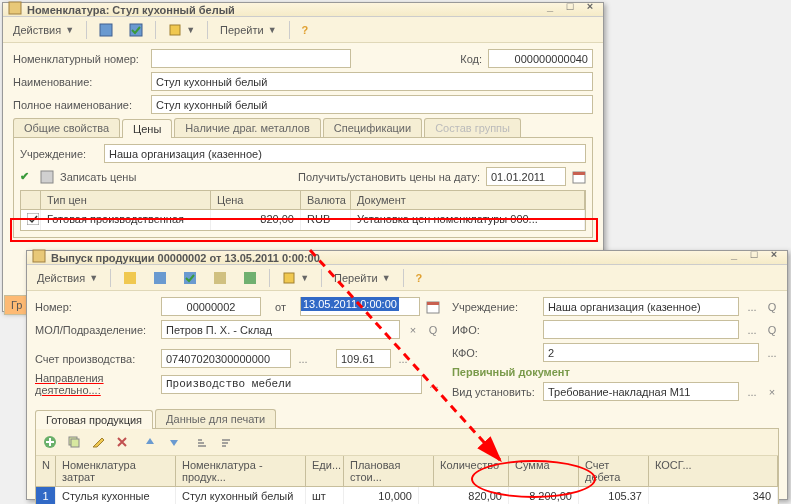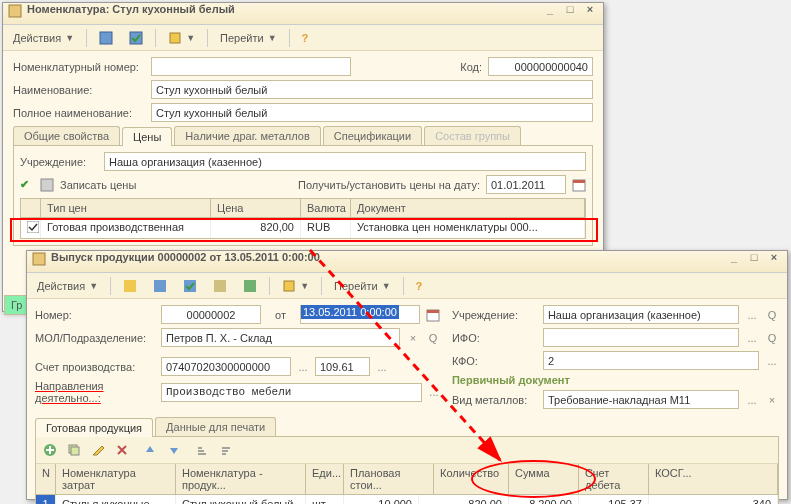--- a/index.html
+++ b/index.html
@@ -15,25 +15,25 @@
   }
   .window {
     position: absolute;
     background: #fdf8e8;
     border: 1px solid #999;
     box-shadow: 2px 2px 5px rgba(0,0,0,0.3);
   }
   .win1 { left: 2px; top: 2px; width: 602px; height: 310px; }
   .win2 { left: 26px; top: 250px; width: 762px; height: 250px; }
   .titlebar {
-    height: 22px;
+    height: 14px;
     background: linear-gradient(to bottom, #fdf5de, #f5ebc8);
     border-bottom: 1px solid #ccc;
     display: flex;
-    align-items: flex-start;
+    align-items: flex-end;
     padding: 0 4px;
     font-weight: bold;
     color: #555;
   }
   .titlebar .ticon { width: 16px; height: 16px; margin-right: 4px; }
   .titlebar .spacer { flex: 1; }
   .titlebar .wbtn { width: 18px; height: 16px; margin-left: 2px; text-align:center; color:#666; cursor:pointer; }
   .toolbar {
     height: 26px;
     background: #faf3dc;
@@ -205,21 +205,21 @@
           <div class="gc" style="width:50px">RUB</div>
           <div class="gc" style="flex:1">Установка цен номенклатуры 000...</div>
         </div>
       </div>
     </div>
   </div>
 </div>
 
 <div class="highlight-red" style="left:10px; top:218px; width:588px; height:24px;"></div>
 
-<div style="position:absolute; left:4px; top:295px; background:#86efac; border:1px solid #c7be9c; padding:3px 6px; color:#555;">Гр</div>
+<div style="position:absolute; left:4px; top:295px; background:#fdba74; border:1px solid #c7be9c; padding:3px 6px; color:#555;">Гр</div>
 
 <div class="window win2">
   <div class="titlebar">
     <svg class="ticon" viewBox="0 0 16 16">
         <rect x="2" y="2" width="12" height="12" fill="#e8c878" stroke="#a08040"></rect>
       </svg>
     <span>Выпуск продукции 00000002 от 13.05.2011 0:00:00</span>
     <span class="spacer"></span>
     <span class="wbtn">_</span>
     <span class="wbtn">□</span>
@@ -292,21 +292,21 @@
           <span class="lbl" style="width:120px">МОЛ/Подразделение:</span>
           <input class="field" style="flex: 1 1 0%;" value="Петров П. Х. - Склад">
           <span style="width:14px;text-align:center;color:#888">×</span>
           <span style="width:14px;text-align:center;color:#888">Q</span>
         </div>
         <div style="height:6px"></div>
         <div class="row">
           <span class="lbl" style="width:120px">Счет производства:</span>
           <input class="field" style="width: 130px;" value="07407020300000000">
           <span style="width:12px;text-align:center;color:#888">...</span>
-          <input class="field" style="width: 55px;" value="109.61">
+          <input class="field" style="width: 55px; margin-left: 21px;" value="109.61">
           <span style="width:12px;text-align:center;color:#888">...</span>
         </div>
         <div class="row">
           <span class="lbl date-underline" style="width:120px">Направления деятельно...:</span>
           <input class="field" style="flex: 1 1 0%; font-family: Liberation Mono, monospace;" value="Производство мебели">
           <span style="width:12px;text-align:center;color:#888">...</span>
         </div>
       </div>
 
       <div style="flex:1">
@@ -324,21 +324,21 @@
         </div>
         <div class="row">
           <span class="lbl" style="width:85px">КФО:</span>
           <input class="field" style="flex: 1 1 0%;" value="2">
           <span style="width:14px;text-align:center;color:#888">...</span>
         </div>
         <div class="row">
             <span class="lbl" style="color:#7a9a4a;font-weight:bold">Первичный документ</span>
           </div>
         <div class="row">
-          <span class="lbl" style="width:85px">Вид металлов:</span>
+          <span class="lbl" style="width:85px">Вид установить:</span>
           <input class="field" style="flex: 1 1 0%;" value="Требование-накладная М11">
           <span style="width:14px;text-align:center;color:#888">...</span>
           <span style="width:14px;text-align:center;color:#888">×</span>
         </div>
       </div>
     </div>
     <div class="tabs" style="margin-top:4px">
       <div class="tab active">Готовая продукция</div>
       <div class="tab">Данные для печати</div>
     </div>

